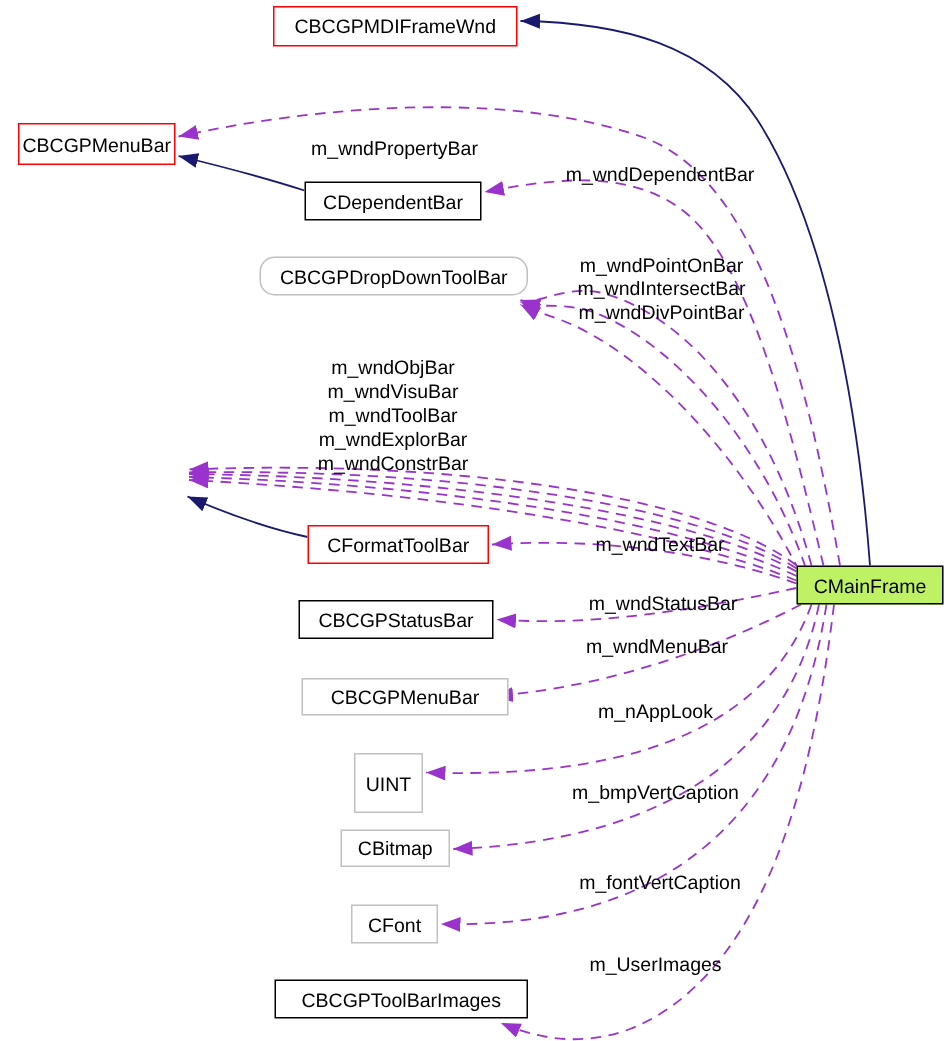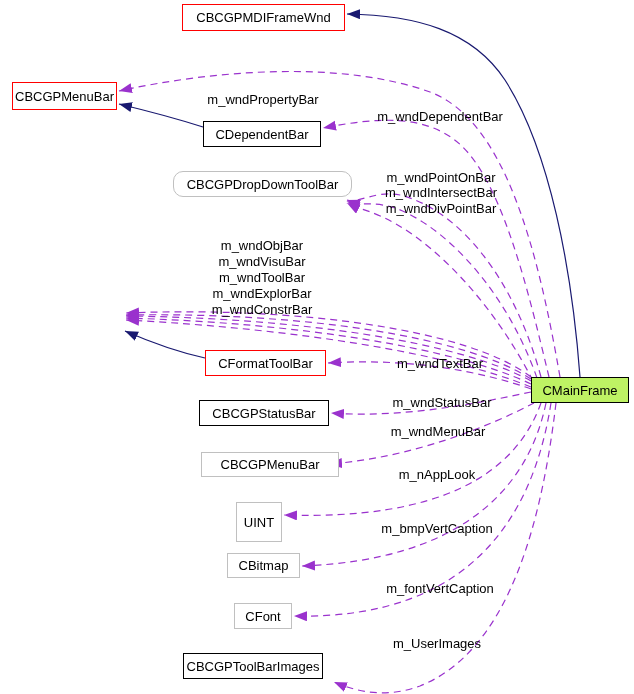--- a/index.html
+++ b/index.html
@@ -72,21 +72,21 @@
   <div class="node b-red" style="left:182px;top:4px;width:163px;height:27px;">CBCGPMDIFrameWnd</div>
   <div class="node b-red" style="left:12px;top:82px;width:105px;height:28px;">CBCGPMenuBar</div>
   <div class="node" style="left:203px;top:121px;width:118px;height:26px;">CDependentBar</div>
   <div class="node b-gray" style="left:173px;top:171px;width:179px;height:26px;border-radius:10px;">CBCGPDropDownToolBar</div>
   <div class="node b-red" style="left:205px;top:350px;width:121px;height:26px;">CFormatToolBar</div>
   <div class="node" style="left:199px;top:400px;width:130px;height:26px;">CBCGPStatusBar</div>
   <div class="node b-gray" style="left:201px;top:452px;width:138px;height:25px;">CBCGPMenuBar</div>
   <div class="node b-gray" style="left:236px;top:502px;width:46px;height:40px;">UINT</div>
   <div class="node b-gray" style="left:227px;top:553px;width:73px;height:25px;">CBitmap</div>
   <div class="node b-gray" style="left:234px;top:603px;width:58px;height:26px;">CFont</div>
-  <div class="node" style="left:183px;top:653px;width:140px;height:26px;">CBCGPToolBarImages</div>
+  <div class="node" style="left:183px;top:653px;width:169px;height:26px;">CBCGPToolBarImages</div>
   <div class="node fill-gray" style="left:531px;top:377px;width:98px;height:26px;">CMainFrame</div>
 
   <span class="elabel" style="left:263px;top:68px;margin-top:31px;">m_wndPropertyBar</span>
   <span class="elabel" style="left:440px;top:116px;">m_wndDependentBar</span>
   <span class="elabel" style="left:441px;top:177px;">m_wndPointOnBar</span>
   <span class="elabel" style="left:441px;top:192px;">m_wndIntersectBar</span>
   <span class="elabel" style="left:441px;top:208px;">m_wndDivPointBar</span>
   <span class="elabel" style="left:262px;top:245px;">m_wndObjBar</span>
   <span class="elabel" style="left:262px;top:261px;">m_wndVisuBar</span>
   <span class="elabel" style="left:262px;top:277px;">m_wndToolBar</span>

